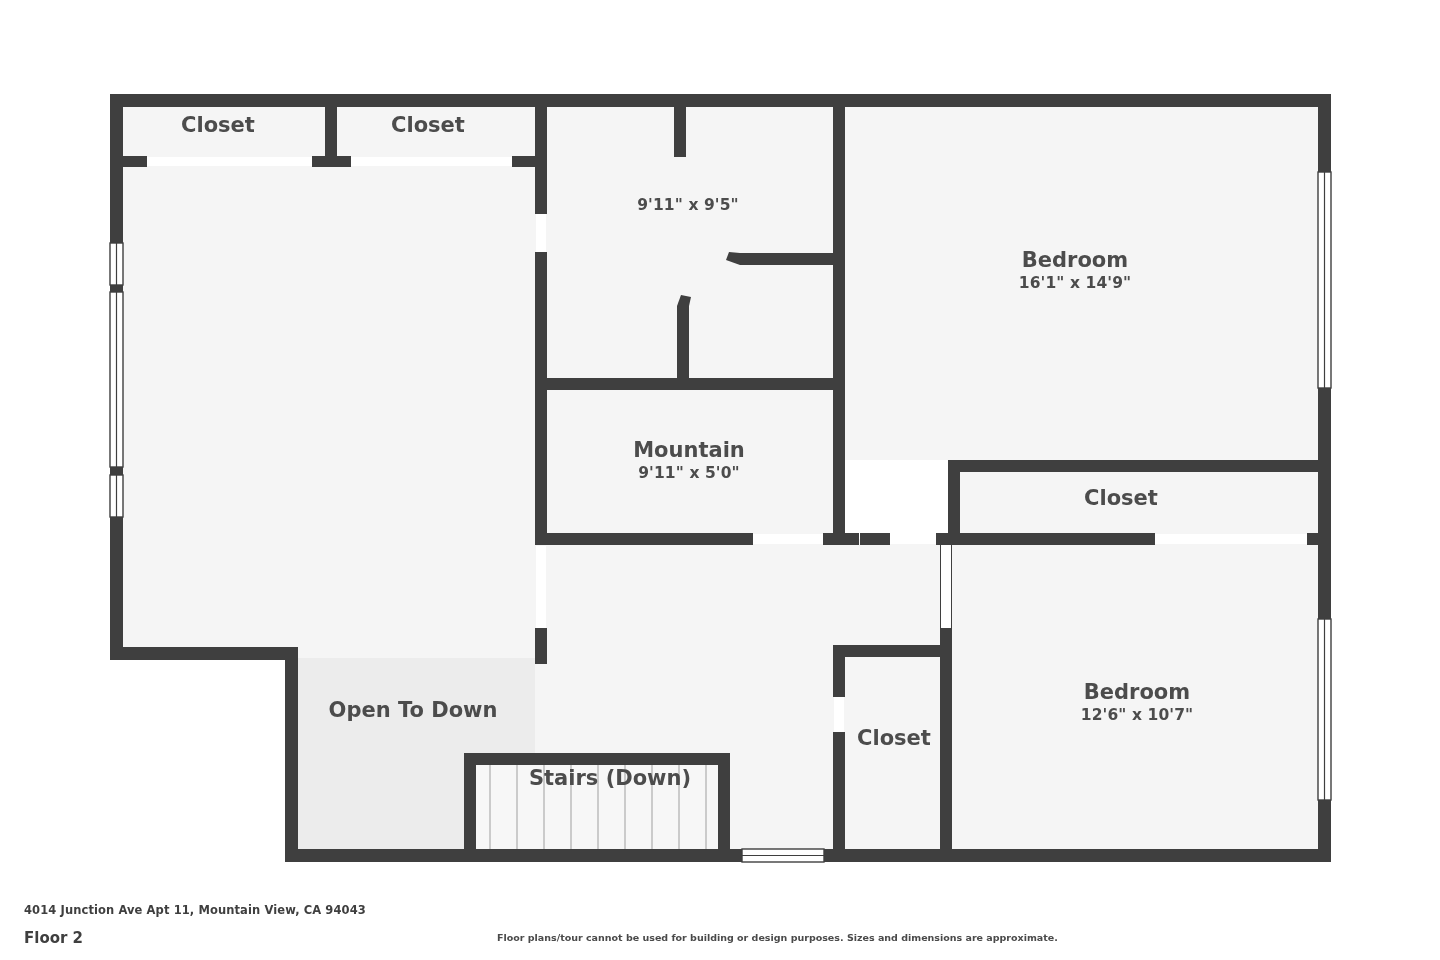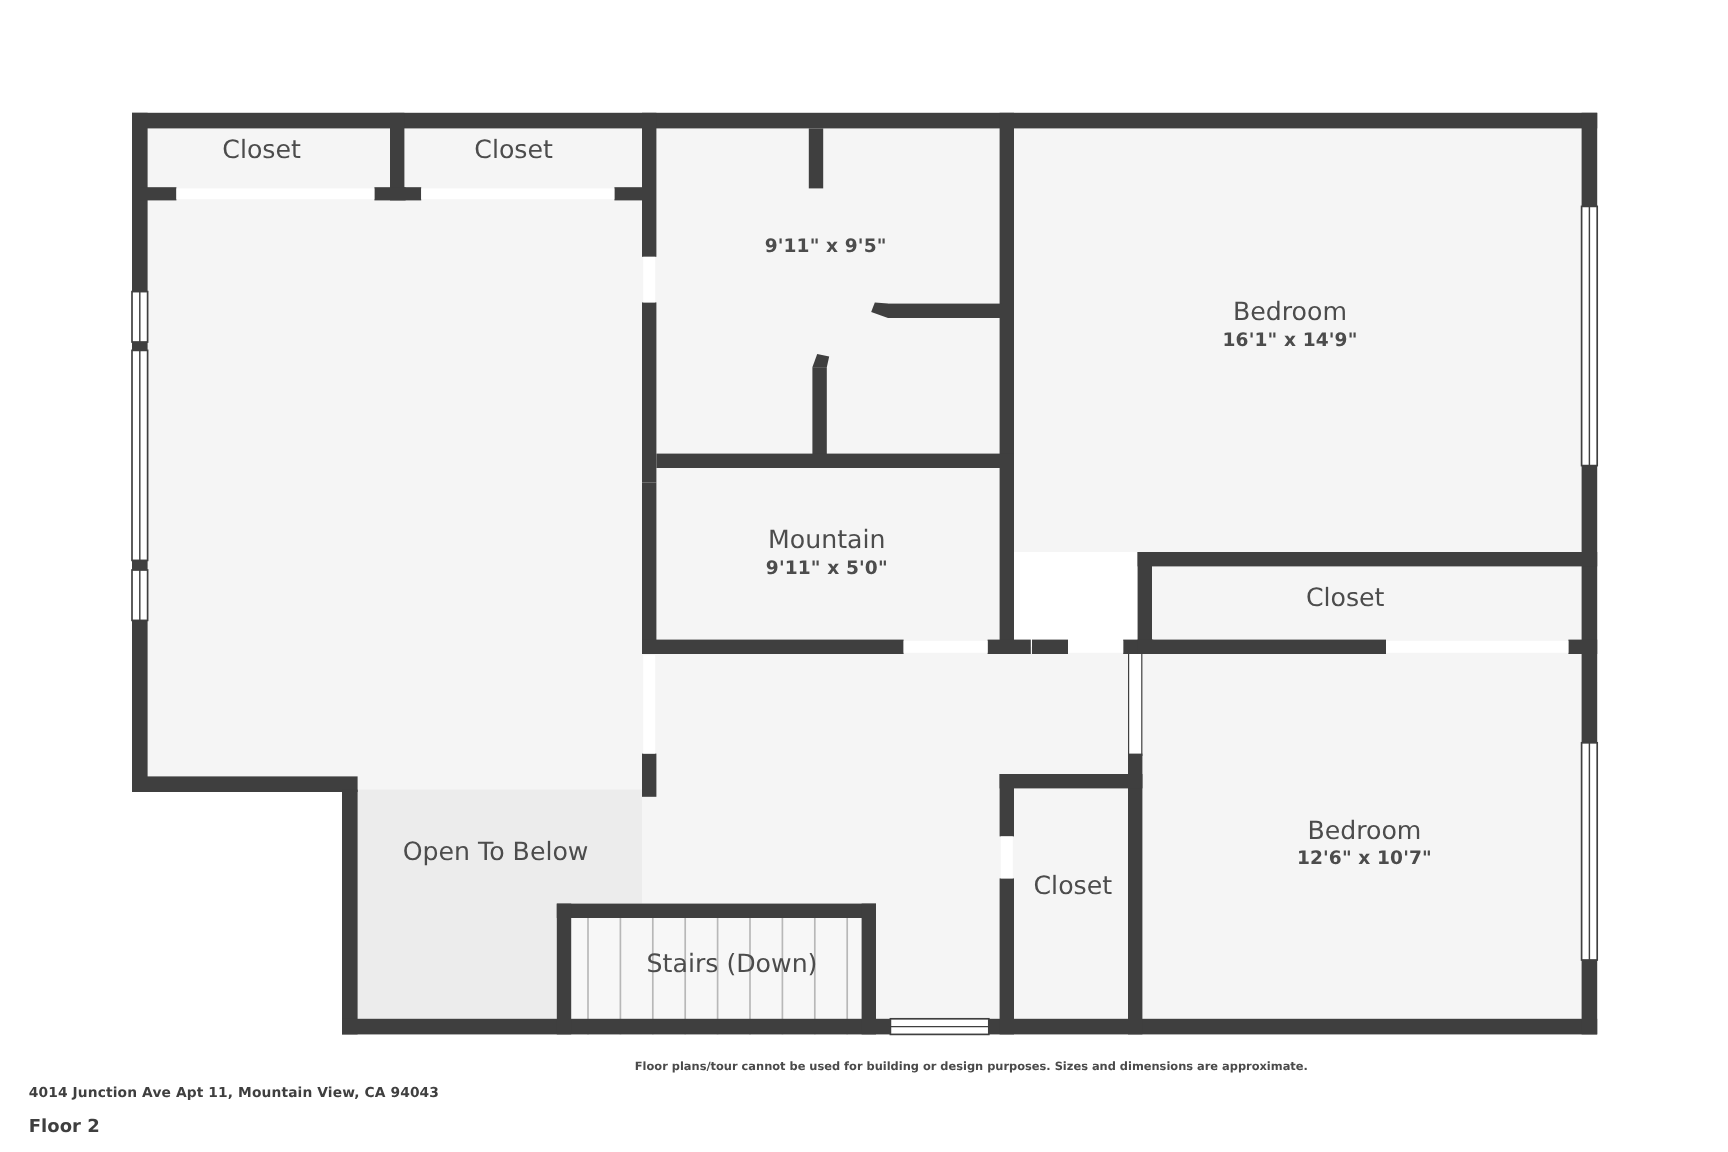--- a/index.html
+++ b/index.html
@@ -43,37 +43,36 @@
     left: 24px;
     top: 929px;
     font-size: 15px;
     font-weight: bold;
     color: #3f3f3f;
     white-space: nowrap;
   }
   .footer-disclaimer {
     position: absolute;
     left: 497px;
-    top: 884px;
+    top: 932px;
     font-size: 9.5px;
     font-weight: bold;
     color: #4a4a4a;
     white-space: nowrap;
-    margin-left: 32px;
   }
   .room-label {
     position: absolute;
     text-align: center;
     color: #4c4c4c;
     white-space: nowrap;
     transform: translate(-50%, 0);
   }
   .room-name {
     font-size: 21px;
-    font-weight: normal;
+    font-weight: bold;
     line-height: 26px;
     color: #4c4c4c;
   }
   .room-dims {
     font-size: 15.5px;
     font-weight: bold;
     line-height: 20px;
     color: #4c4c4c;
     letter-spacing: 0.1px;
   }
@@ -273,28 +272,28 @@
   <div class="room-label" style="left:1121px; top:485px;">
     <div class="room-name">Closet</div>
   </div>
 
   <div class="room-label" style="left:1137px; top:679px;">
     <div class="room-name">Bedroom</div>
     <div class="room-dims">12'6" x 10'7"</div>
   </div>
 
   <div class="room-label" style="left:413px; top:697px;">
-    <div class="room-name">Open To Below</div>
+    <div class="room-name">Open To Down</div>
   </div>
 
   <div class="room-label" style="left:894px; top:725px;">
     <div class="room-name">Closet</div>
   </div>
 
-  <div class="room-label" style="left:610px; top:790px;">
+  <div class="room-label" style="left:610px; top:765px;">
     <div class="room-name">Stairs (Down)</div>
   </div>
 
   <div class="footer-addr">4014 Junction Ave Apt 11, Mountain View, CA 94043</div>
   <div class="footer-floor">Floor 2</div>
   <div class="footer-disclaimer">Floor plans/tour cannot be used for building or design purposes. Sizes and dimensions are approximate.</div>
 
 </div>
 
 </body></html>

